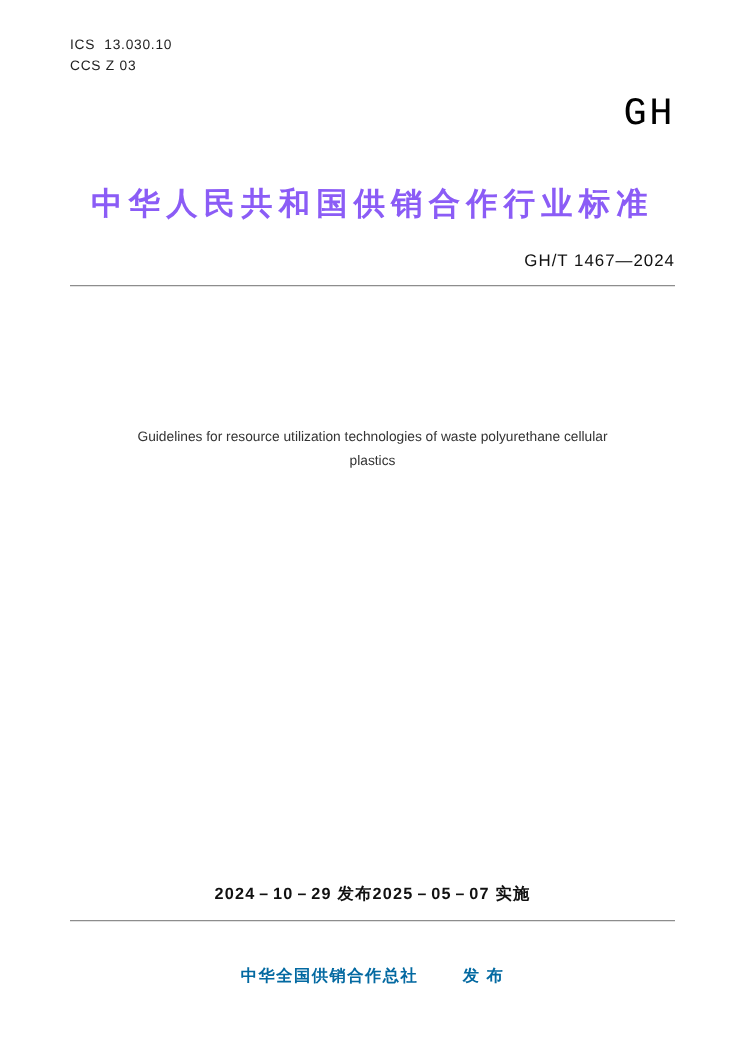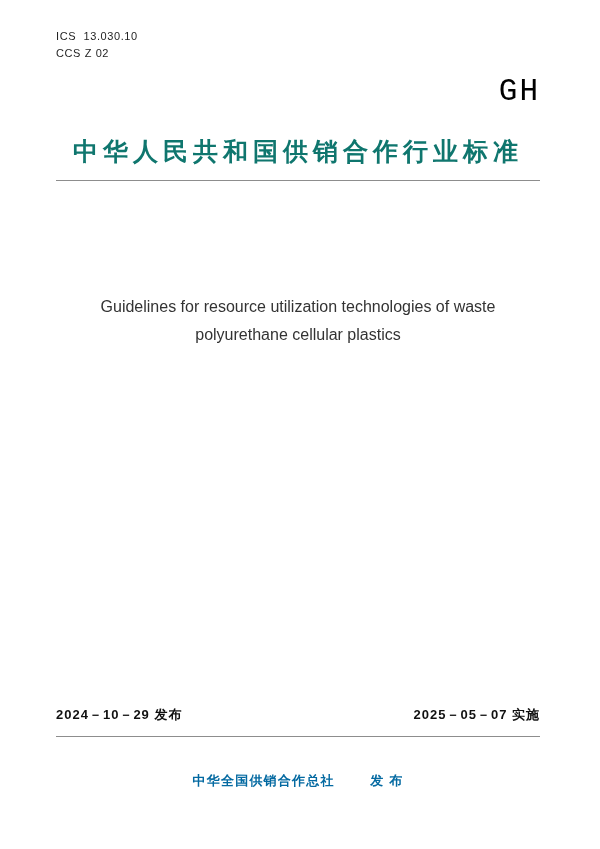--- a/index.html
+++ b/index.html
@@ -44,26 +44,26 @@
     font-family: Liberation Mono, monospace;
     font-size: 31px;
     font-weight: 400;
     letter-spacing: 2px;
     color: #000000;
     line-height: 1;
   }
 
   
   .nat-title {
-    margin-top: 7px;
+    margin-top: 18px;
     text-align: center;
     font-size: 25px;
     font-weight: 700;
     letter-spacing: 5px;
-    color: #0f766e;
+    color: #8b5cf6;
     white-space: nowrap;
   }
 
   
   .std-no {
     margin-top: 22px;
     text-align: right;
     font-size: 13.5px;
     letter-spacing: 0.8px;
     color: #111;
@@ -83,34 +83,34 @@
     text-align: center;
   }
   .cn-title {
     font-size: 21.5px;
     font-weight: 700;
     letter-spacing: 1.2px;
     color: #111;
   }
   .en-title {
     margin-top: 8px;
-    font-size: 16px;
+    font-size: 11px;
     line-height: 1.75;
     color: #333;
     padding: 0 42px;
   }
 
   
   .dates {
     position: absolute;
     left: 56px;
     right: 56px;
     top: 706px;
     display: flex;
-    justify-content: space-between;
+    justify-content: center;
     align-items: baseline;
     font-size: 13px;
     font-weight: 700;
     letter-spacing: 1px;
     color: #111;
   }
   .rule-bottom {
     position: absolute;
     left: 56px;
     right: 56px;
@@ -131,29 +131,30 @@
   }
   .publisher .gap { display: inline-block; width: 26px; }
 </style>
 </head>
 <body>
 
 <div class="page">
 
   <div class="codes">
     <div>ICS  13.030.10</div>
-    <div>CCS Z 02</div>
+    <div>CCS Z 03</div>
   </div>
 
   <div class="gh-row">
     <span class="gh-mark">GH</span>
   </div>
 
   <div class="nat-title">中华人民共和国供销合作行业标准</div>
 
+  <div class="std-no">GH/T 1467—2024</div>
 
   <hr class="rule">
 
   <div class="title-block">
     <div class="en-title">Guidelines for resource utilization technologies of waste polyurethane cellular plastics</div>
   </div>
 
   <div class="dates">
     <span>2024－10－29 发布</span>
     <span>2025－05－07 实施</span>

